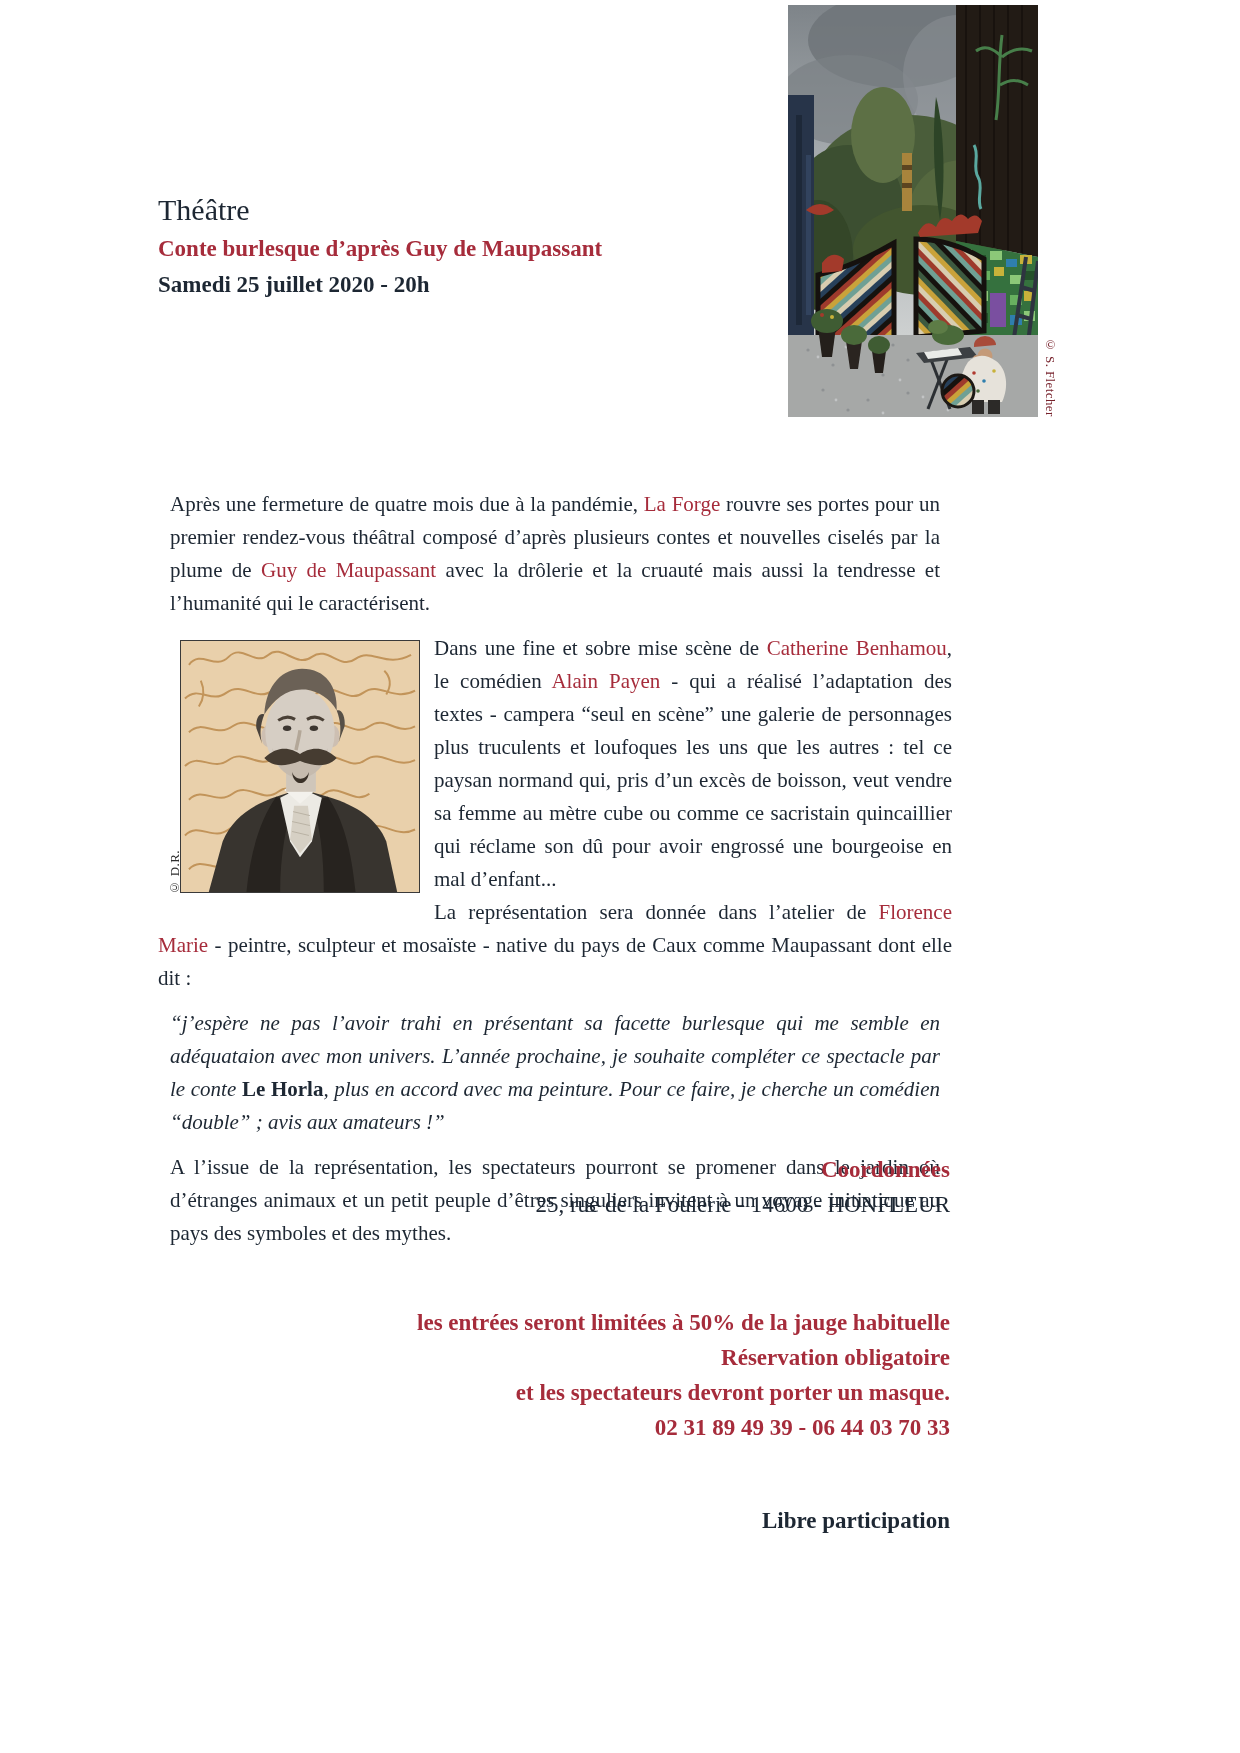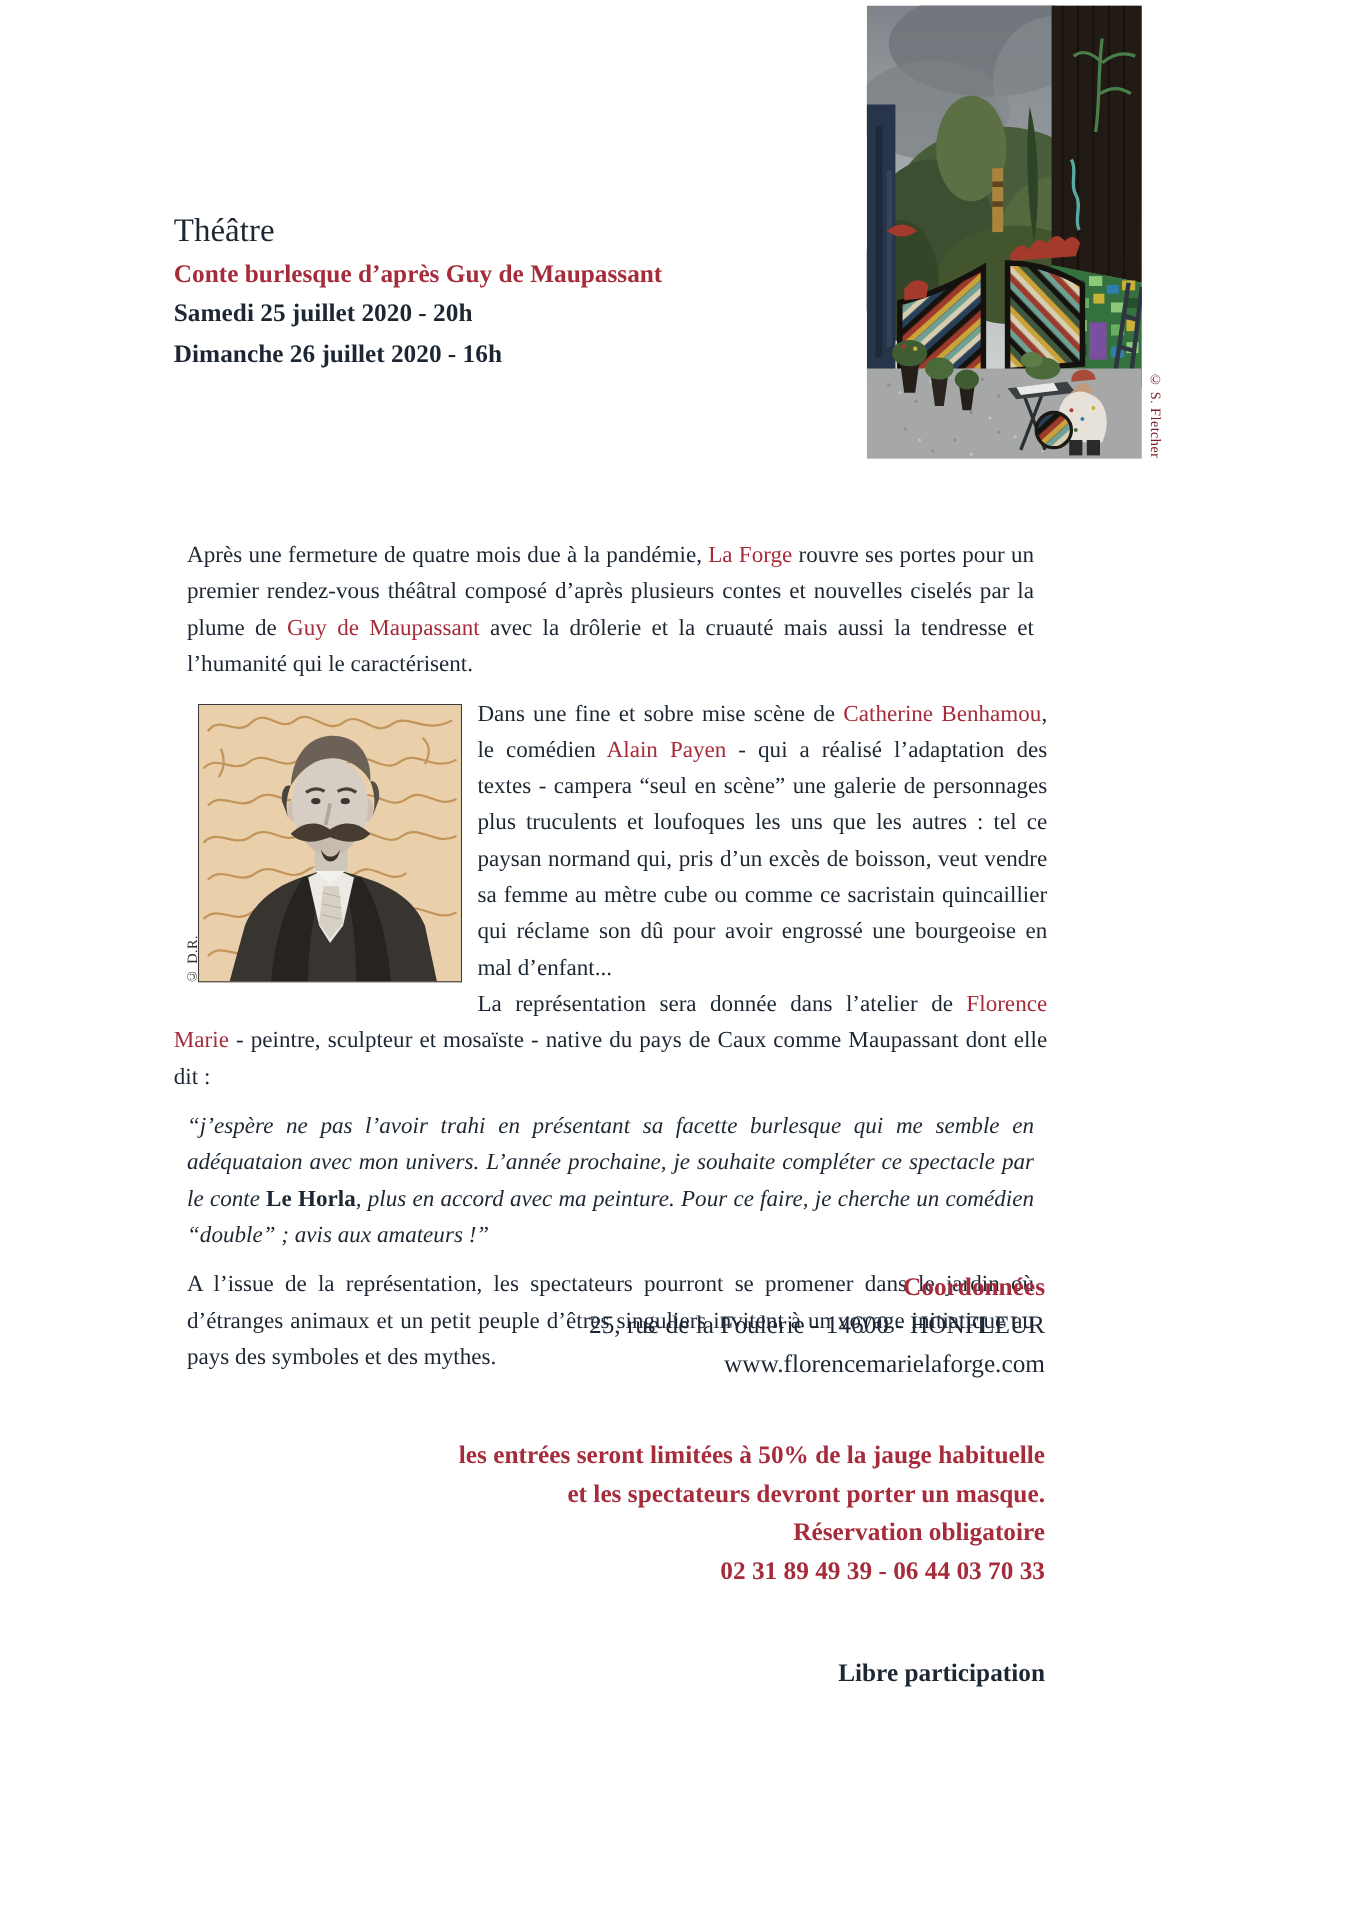--- a/index.html
+++ b/index.html
@@ -48,21 +48,20 @@
 </style>
 </head>
 <body>
 
 <div class="page">
 
   <div class="header">
     <div class="category">Théâtre</div>
     <div class="subtitle">Conte burlesque d’après Guy de Maupassant</div>
     <div class="date">Samedi 25 juillet 2020 - 20h</div>
-    <div class="date">Dimanche 26 juillet 2020 - 16h</div>
   </div>
 
   <figure class="garden-fig">
     <svg viewBox="0 0 250 412" preserveAspectRatio="none">
       <defs>
         <linearGradient id="sky" x1="0" y1="0" x2="0" y2="1">
           <stop offset="0" stop-color="#7e8489"></stop>
             <stop offset="0.45" stop-color="#aeb3b6"></stop>
             <stop offset="0.8" stop-color="#cdd0d0"></stop>
         </linearGradient>
@@ -279,25 +278,24 @@
       </figure>
       <span><span>Dans une fine et sobre mise scène de </span><span class="red">Catherine Benhamou</span><span>, le comédien </span><span class="red">Alain Payen</span><span> - qui a réalisé l’adaptation des textes - campera “seul en scène” une galerie de personnages plus truculents et loufoques les uns que les autres : tel ce paysan normand qui, pris d’un excès de boisson, veut vendre sa femme au mètre cube ou comme ce sacristain quincaillier qui réclame son dû pour avoir engrossé une bourgeoise en mal d’enfant...</span><br><span>La représentation sera donnée dans l’atelier de </span><span class="red">Florence Marie</span><span> - peintre, sculpteur et mosaïste - native du pays de Caux comme Maupassant dont elle dit :</span></span>
     <p></p>
     <p class="quote"><span>“j’espère ne pas l’avoir trahi en présentant sa facette burlesque qui me semble en adéquataion avec mon univers. L’année prochaine, je souhaite compléter ce spectacle par le conte </span><span class="rm">Le Horla</span><span>, plus en accord avec ma peinture. Pour ce faire, je cherche un comédien “double” ; avis aux amateurs !”</span></p>
     <p><span>A l’issue de la représentation, les spectateurs pourront se promener dans le jardin où d’étranges animaux et un petit peuple d’êtres singuliers invitent à un voyage initiatique au pays des symboles et des mythes.</span></p>
   </div>
 
   <div class="contact">
     <div class="heading">Coordonnées</div>
     <div>25, rue de la Foulerie - 14600 - HONFLEUR</div>
-    <div>www.florencemarielaforge.com</div>
   </div>
 
   <div class="notice">
     <div>les entrées seront limitées à 50% de la jauge habituelle</div>
+    <div>Réservation obligatoire</div>
     <div>et les spectateurs devront porter un masque.</div>
-    <div>Réservation obligatoire</div>
     <div>02 31 89 49 39 - 06 44 03 70 33</div>
   </div>
 
   <div class="footer">Libre participation</div>
 
 </div>
 
 </body></html>

